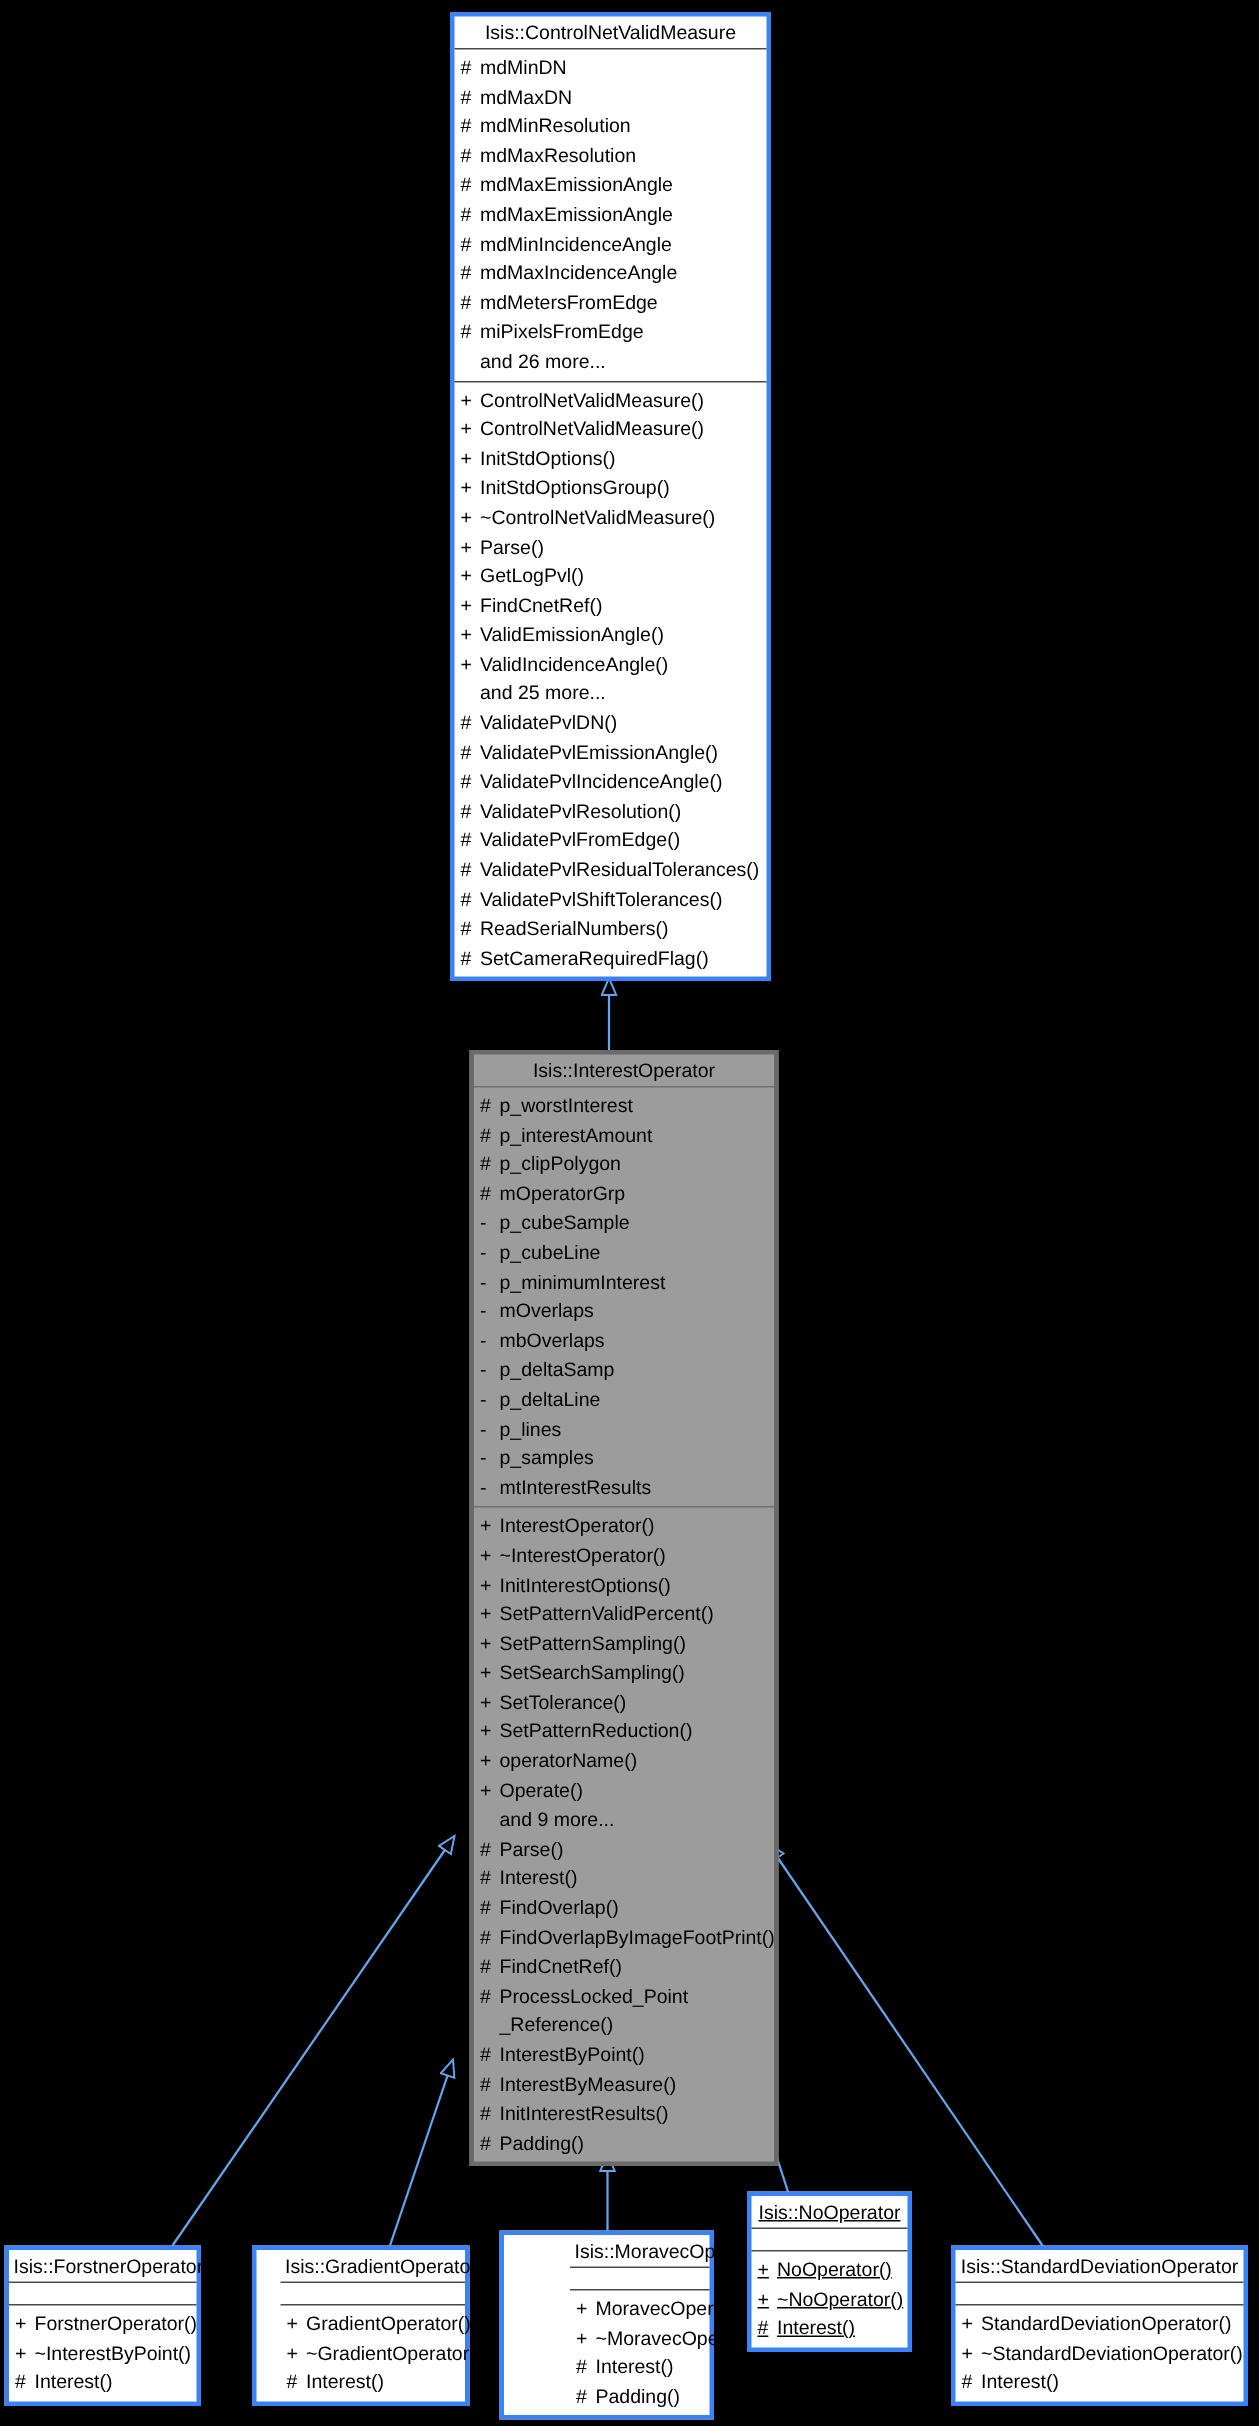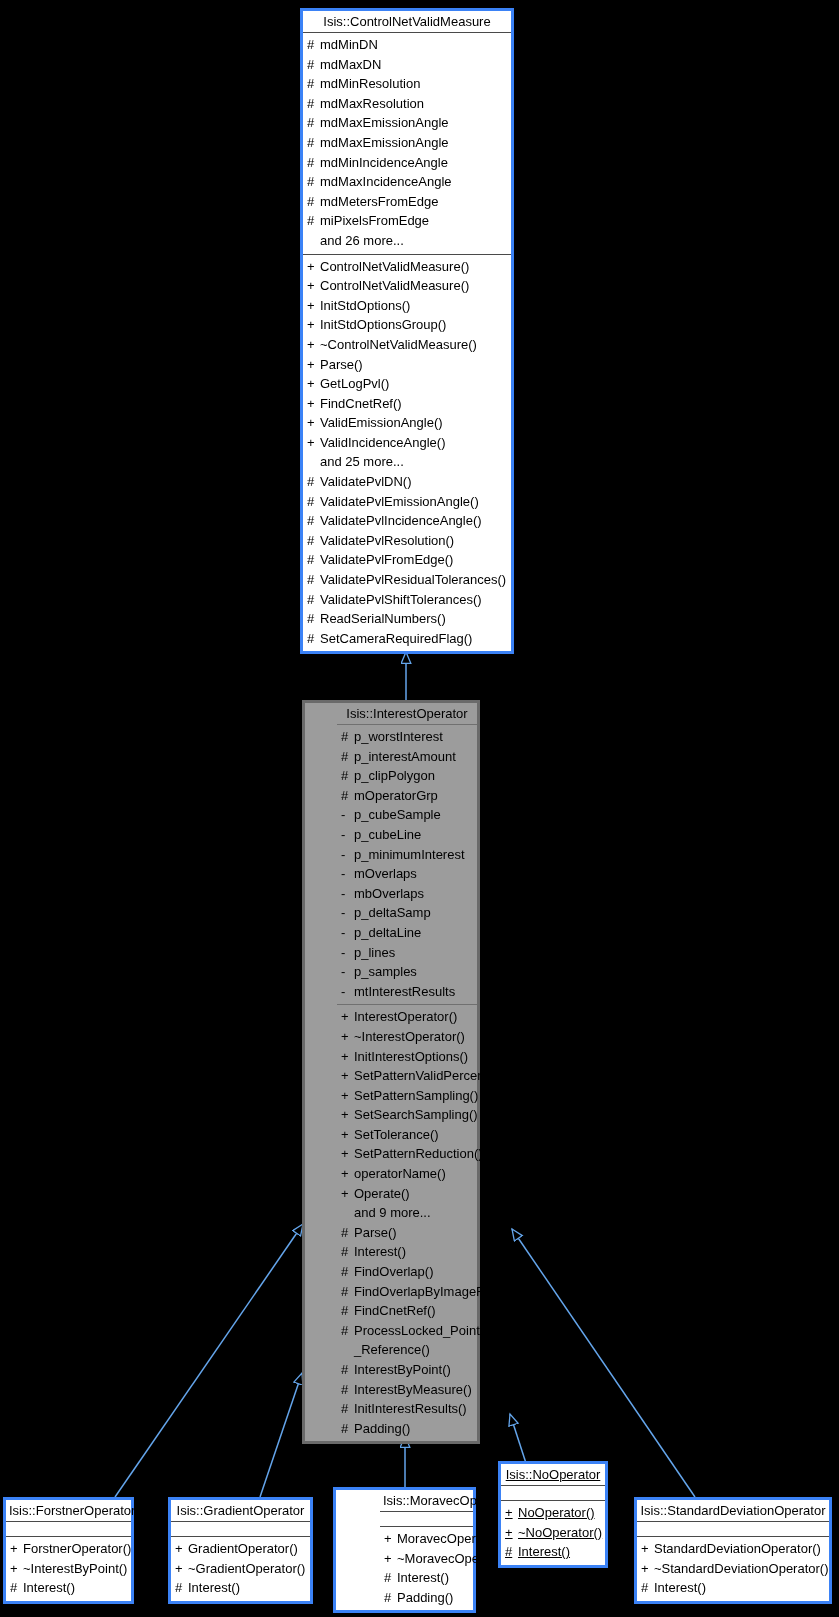--- a/index.html
+++ b/index.html
@@ -168,21 +168,21 @@
           <span class="pfx">#</span>
           <span class="txt">ReadSerialNumbers()</span>
         </div>
         <div class="mrow">
           <span class="pfx">#</span>
           <span class="txt">SetCameraRequiredFlag()</span>
         </div>
       </div>
   </div>
 
-  <div class="node focus" style="left:302px;top:700px;width:178px;padding-left:32px;">
+  <div class="node focus" style="left:313px;top:700px;width:206px;">
     <div class="title">Isis::InterestOperator</div>
     <div class="compartment">
         <div class="mrow">
           <span class="pfx">#</span>
           <span class="txt">p_worstInterest</span>
         </div>
         <div class="mrow">
           <span class="pfx">#</span>
           <span class="txt">p_interestAmount</span>
         </div>
@@ -336,21 +336,21 @@
           <span class="pfx">+</span>
           <span class="txt">~InterestByPoint()</span>
         </div>
         <div class="mrow">
           <span class="pfx">#</span>
           <span class="txt">Interest()</span>
         </div>
       </div>
   </div>
 
-  <div class="node" style="left:168px;top:1497px;width:145px;">
+  <div class="node" style="left:168px;top:1497px;width:145px;padding-left:16px;">
     <div class="title">Isis::GradientOperator</div>
     <div class="compartment"></div>
     <div class="compartment">
         <div class="mrow">
           <span class="pfx">+</span>
           <span class="txt">GradientOperator()</span>
         </div>
         <div class="mrow">
           <span class="pfx">+</span>
           <span class="txt">~GradientOperator()</span>

